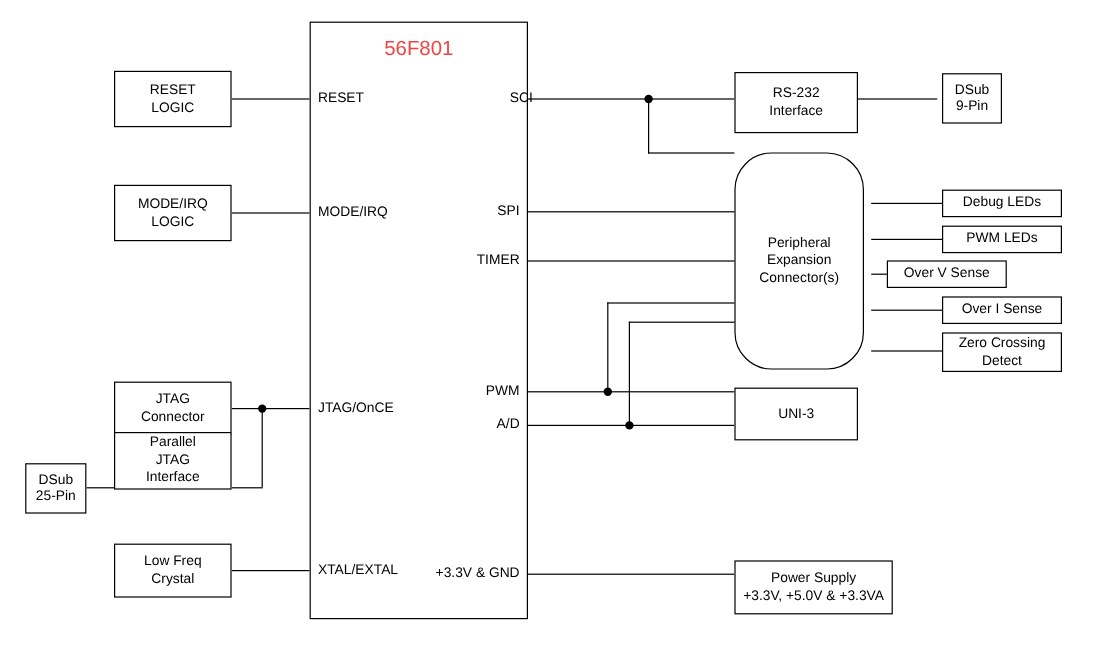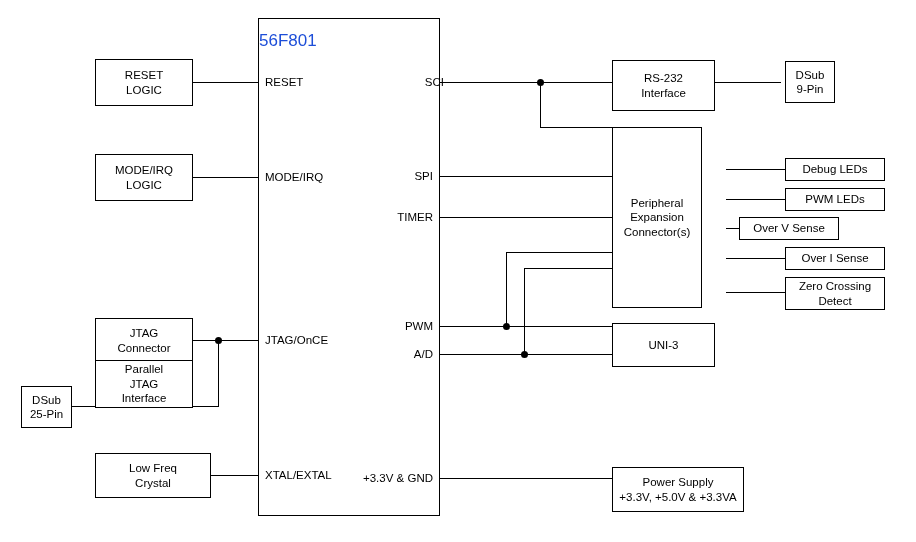--- a/index.html
+++ b/index.html
@@ -36,23 +36,23 @@
     box-sizing: border-box;
     border: 1px solid #000000;
     background: #ffffff;
     z-index: 2;
   }
   .mcu-title {
     position: absolute;
     left: 0;
     right: 0;
     top: 12px;
-    text-align: left;
+    text-align: center;
     font-size: 17px;
-    color: #1d4ed8;
+    color: #ef4444;
   }
   .pin {
     position: absolute;
     font-size: 11.5px;
     color: #000000;
     white-space: nowrap;
     z-index: 4;
   }
   .pin.left { text-align: left; }
   .pin.right { text-align: right; }
@@ -155,36 +155,36 @@
     <span>Parallel</span>
     <span>JTAG</span>
     <span>Interface</span>
   </div>
 
   <div class="box" style="left:21px; top:386px; width:51px; height:42px;">
     <span>DSub</span>
     <span>25-Pin</span>
   </div>
 
-  <div class="box" style="left:95px; top:453px; width:116px; height:45px;align-items:center;">
+  <div class="box" style="left:95px; top:453px; width:98px; height:45px;align-items:center;">
     <span>Low Freq</span>
     <span>Crystal</span>
   </div>
 
   <div class="box" style="left:612px; top:60px; width:103px; height:51px;">
     <span>RS-232</span>
     <span>Interface</span>
   </div>
 
   <div class="box" style="left:785px; top:61px; width:50px; height:42px;">
     <span>DSub</span>
     <span>9-Pin</span>
   </div>
 
-  <div class="box" style="left:612px; top:127px; width:90px; height:181px;">
+  <div class="box" style="left:612px; top:127px; width:108px; height:181px;border-radius:31px;">
     <span>Peripheral</span>
     <span>Expansion</span>
     <span>Connector(s)</span>
   </div>
 
   <div class="box" style="left:785px; top:158px; width:100px; height:23px;">
     <span>Debug LEDs</span>
   </div>
 
   <div class="box" style="left:785px; top:188px; width:100px; height:23px;">

